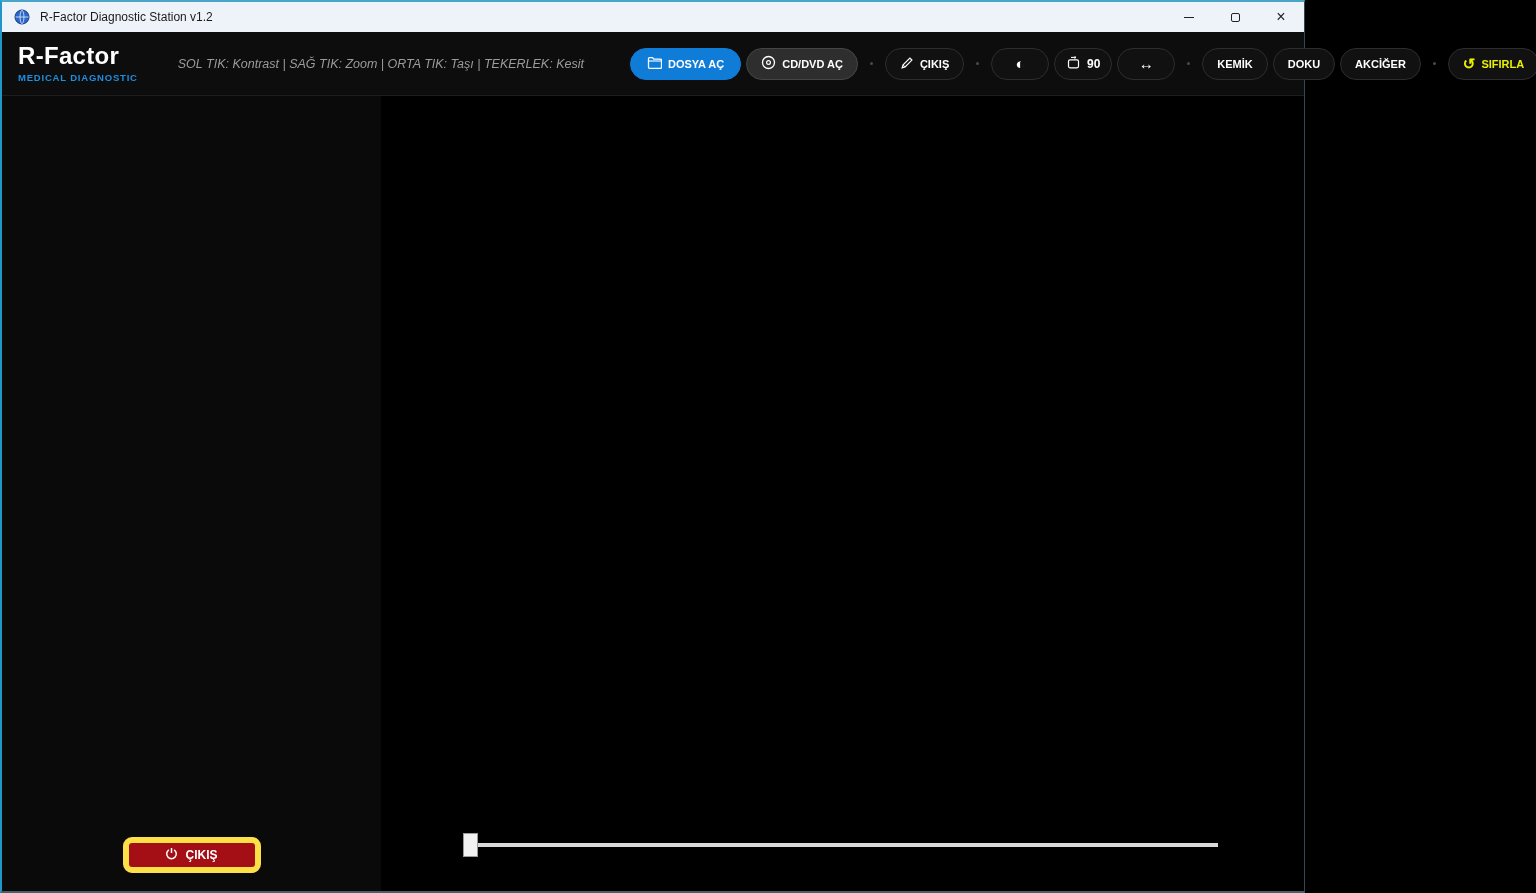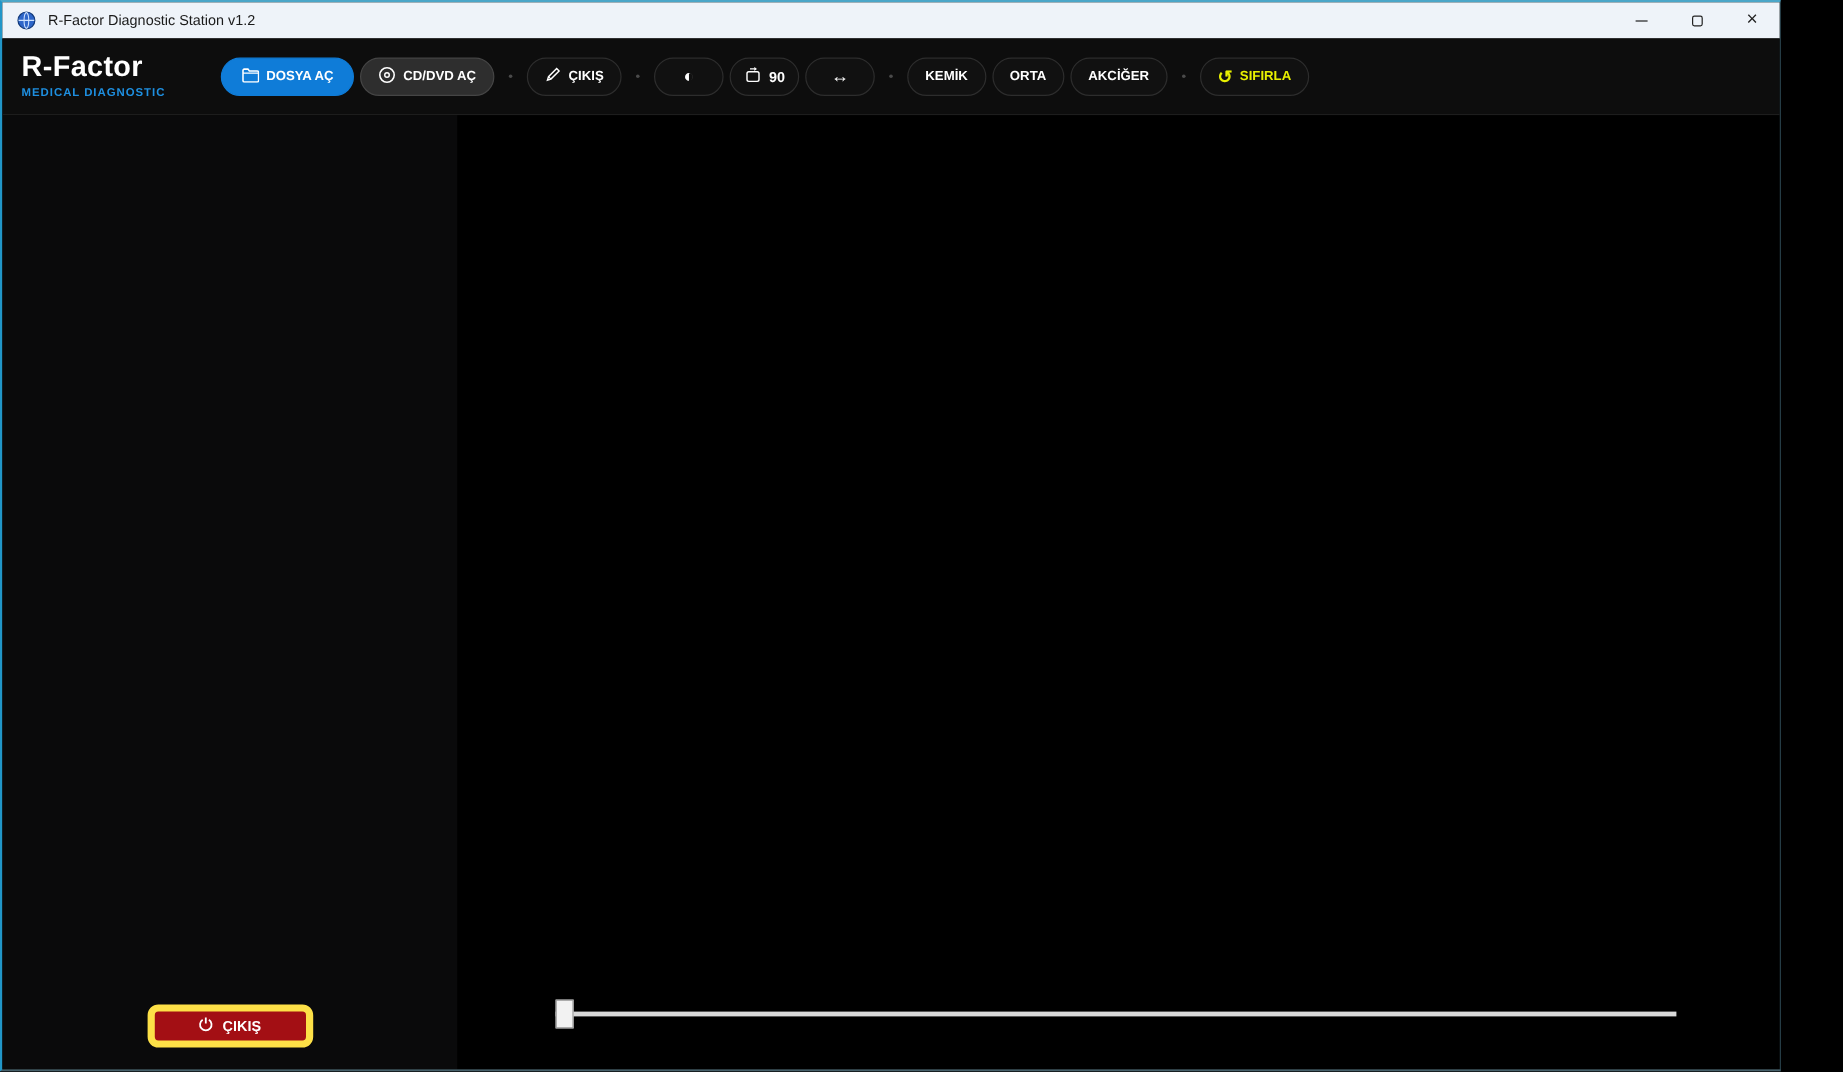--- a/index.html
+++ b/index.html
@@ -1,20 +1,20 @@
 <!DOCTYPE html>
 <html><head>
 <meta charset="utf-8">
 <style>
   * { box-sizing: border-box; margin: 0; padding: 0; }
   html, body { width: 1536px; height: 893px; overflow: hidden; background: #000; }
   body { font-family: "Liberation Sans", sans-serif; }
 
   .window {
-    width: 1484px; height: 893px;
+    width: 1305px; height: 893px;
     display: flex; flex-direction: column;
     background: #0d0d0d;
     border-top: 2px solid #4aa6c8;
     border-left: 2px solid #2196c8;
     border-right: 1px solid #2d4a55;
     border-bottom: 2px solid #46606a;
   }
 
   
   .titlebar {
@@ -112,20 +112,21 @@
           <span class="glyph-close">×</span>
         </div>
     </div>
   </div>
 
   <div class="header">
     <div class="logo">
       <span class="logo-title">R-Factor</span>
       <span class="logo-sub">MEDICAL DIAGNOSTIC</span>
     </div>
+    <span class="hint">SOL TIK: Kontrast | SAĞ TIK: Zoom | ORTA TIK: Taşı | TEKERLEK: Kesit</span>
 
     <div class="toolbar">
 
       <button class="tb-btn primary">
         <span>
           <svg width="15" height="13" viewBox="0 0 15 13">
               <path d="M1.5 11.3V2.6a1 1 0 0 1 1-1h3.1l1.2 1.6h6.7a1 1 0 0 1 1 1v7.1a1 1 0 0 1-1 1h-11a1 1 0 0 1-1-1z" fill="none" stroke="#ffffff" stroke-width="1.3"></path>
               <path d="M1.5 5h12.8" stroke="#ffffff" stroke-width="1.1"></path>
             </svg>
         </span>
@@ -174,21 +175,21 @@
       <button class="tb-btn icon-only">
         <span class="glyph">↔</span>
       </button>
 
       <span class="dot-sep"></span>
 
       <button class="tb-btn">
         <span>KEMİK</span>
       </button>
       <button class="tb-btn">
-        <span>ORTA</span>
+        <span>DOKU</span>
       </button>
       <button class="tb-btn">
         <span>AKCİĞER</span>
       </button>
 
       <span class="dot-sep"></span>
 
       <button class="tb-btn reset-btn">
         <span class="reset-glyph">↺</span>
         <span>SIFIRLA</span>

